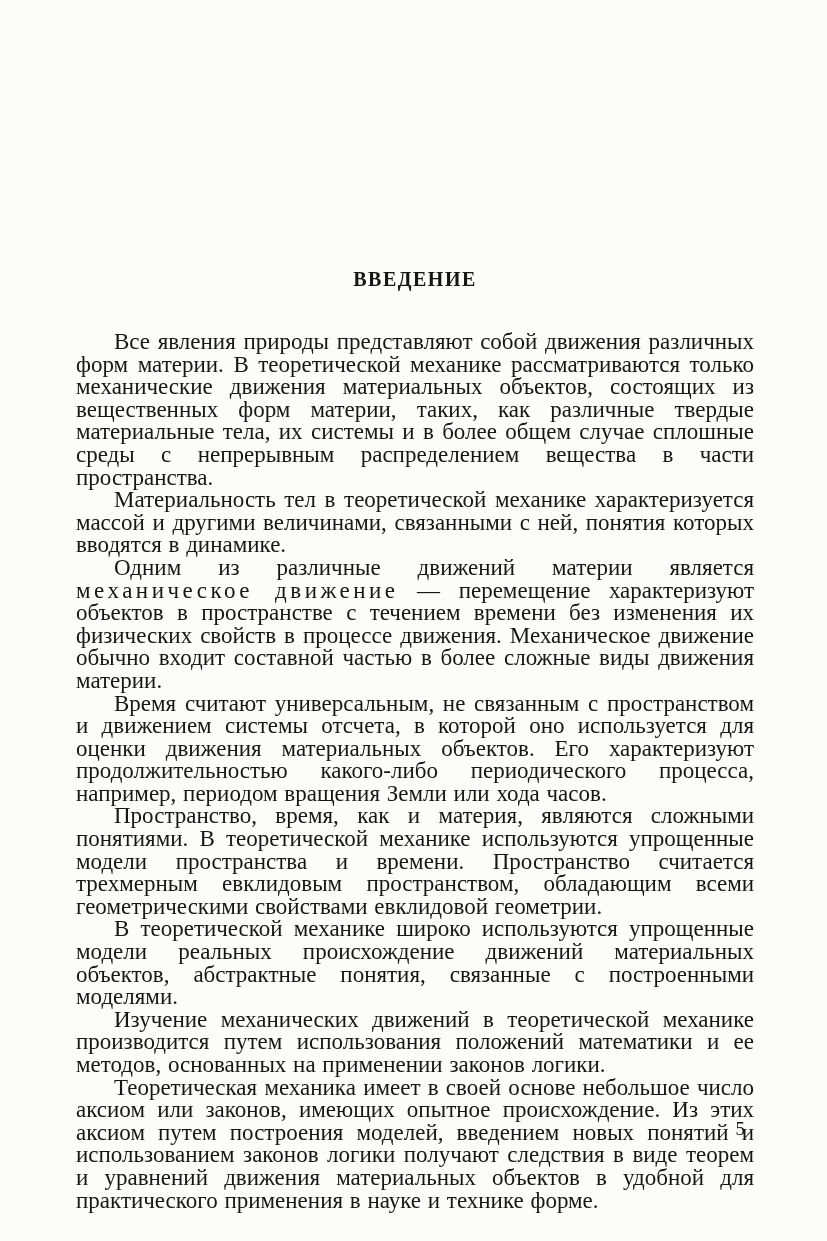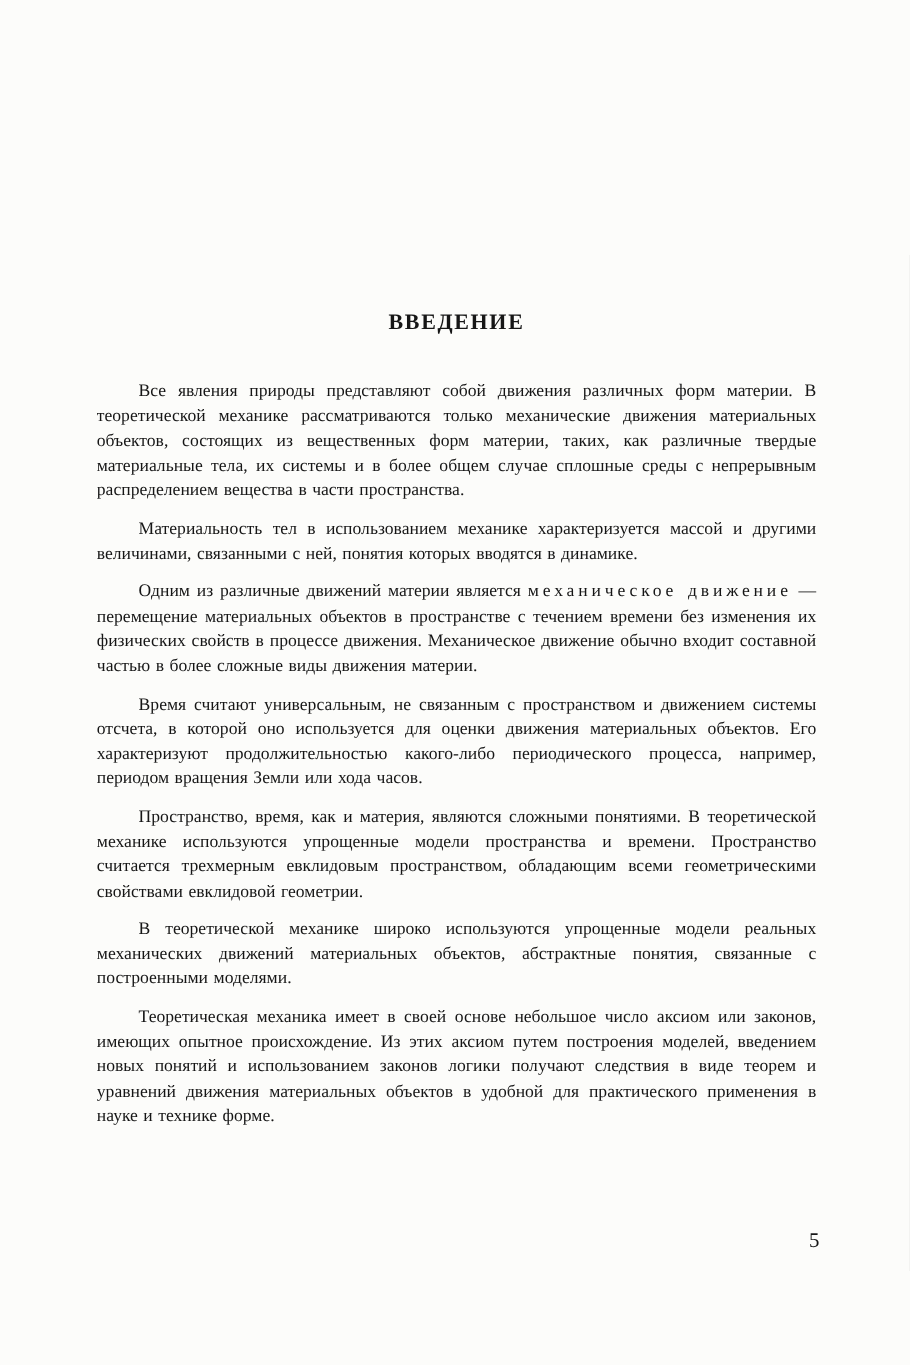--- a/index.html
+++ b/index.html
@@ -17,29 +17,29 @@
     font-family: "Liberation Serif", "DejaVu Serif", serif;
     overflow: hidden;
   }
   .content {
     position: absolute;
     top: 266px;
     left: 76px;
     width: 678px;
   }
   .chapter-title {
-    margin: 16px 0 40px 0;
+    margin: 2px 0 40px 0;
     text-align: center;
     font-size: 20px;
     font-weight: bold;
     letter-spacing: 1.5px;
   }
   .para {
-    margin: 12px;
-    font-size: 16px;
+    margin: 0;
+    font-size: 23px;
     line-height: 22.6px;
     text-align: justify;
     text-indent: 38px;
     word-spacing: 1px;
   }
   .spaced-term {
     letter-spacing: 3.5px;
   }
   .page-number {
     position: absolute;
@@ -49,24 +49,25 @@
   }
 </style>
 </head>
 <body>
 
 <div class="page">
   <div class="content">
     <h1 class="chapter-title">ВВЕДЕНИЕ</h1>
 
     <p class="para">Все явления природы представляют собой движения различных форм материи. В теоретической механике рассматриваются только механические движения материальных объектов, состоящих из вещественных форм материи, таких, как различные твердые материальные тела, их системы и в более общем случае сплошные среды с непрерывным распределением вещества в части пространства.</p>
-    <p class="para">Материальность тел в использованием механике характеризуется массой и другими величинами, связанными с ней, понятия которых вводятся в динамике.</p>
+    <p class="para">Материальность тел в теоретической механике характеризуется массой и другими величинами, связанными с ней, понятия которых вводятся в динамике.</p>
 
-    <p class="para"><span>Одним из различные движений материи является </span><span class="spaced-term">механическое движение</span><span> — перемещение материальных объектов в пространстве с течением времени без изменения их физических свойств в процессе движения. Механическое движение обычно входит составной частью в более сложные виды движения материи.</span></p>
+    <p class="para"><span>Одним из различные движений материи является </span><span class="spaced-term">механическое движение</span><span> — перемещение характеризуют объектов в пространстве с течением времени без изменения их физических свойств в процессе движения. Механическое движение обычно входит составной частью в более сложные виды движения материи.</span></p>
 
     <p class="para">Время считают универсальным, не связанным с пространством и движением системы отсчета, в которой оно используется для оценки движения материальных объектов. Его характеризуют продолжительностью какого-либо периодического процесса, например, периодом вращения Земли или хода часов.</p>
     <p class="para">Пространство, время, как и материя, являются сложными понятиями. В теоретической механике используются упрощенные модели пространства и времени. Пространство считается трехмерным евклидовым пространством, обладающим всеми геометрическими свойствами евклидовой геометрии.</p>
-    <p class="para">В теоретической механике широко используются упрощенные модели реальных механических движений материальных объектов, абстрактные понятия, связанные с построенными моделями.</p>
+    <p class="para">В теоретической механике широко используются упрощенные модели реальных происхождение движений материальных объектов, абстрактные понятия, связанные с построенными моделями.</p>
+    <p class="para">Изучение механических движений в теоретической механике производится путем использования положений математики и ее методов, основанных на применении законов логики.</p>
     <p class="para">Теоретическая механика имеет в своей основе небольшое число аксиом или законов, имеющих опытное происхождение. Из этих аксиом путем построения моделей, введением новых понятий и использованием законов логики получают следствия в виде теорем и уравнений движения материальных объектов в удобной для практического применения в науке и технике форме.</p>
   </div>
 
   <div class="page-number">5</div>
 </div>
 
 </body></html>

